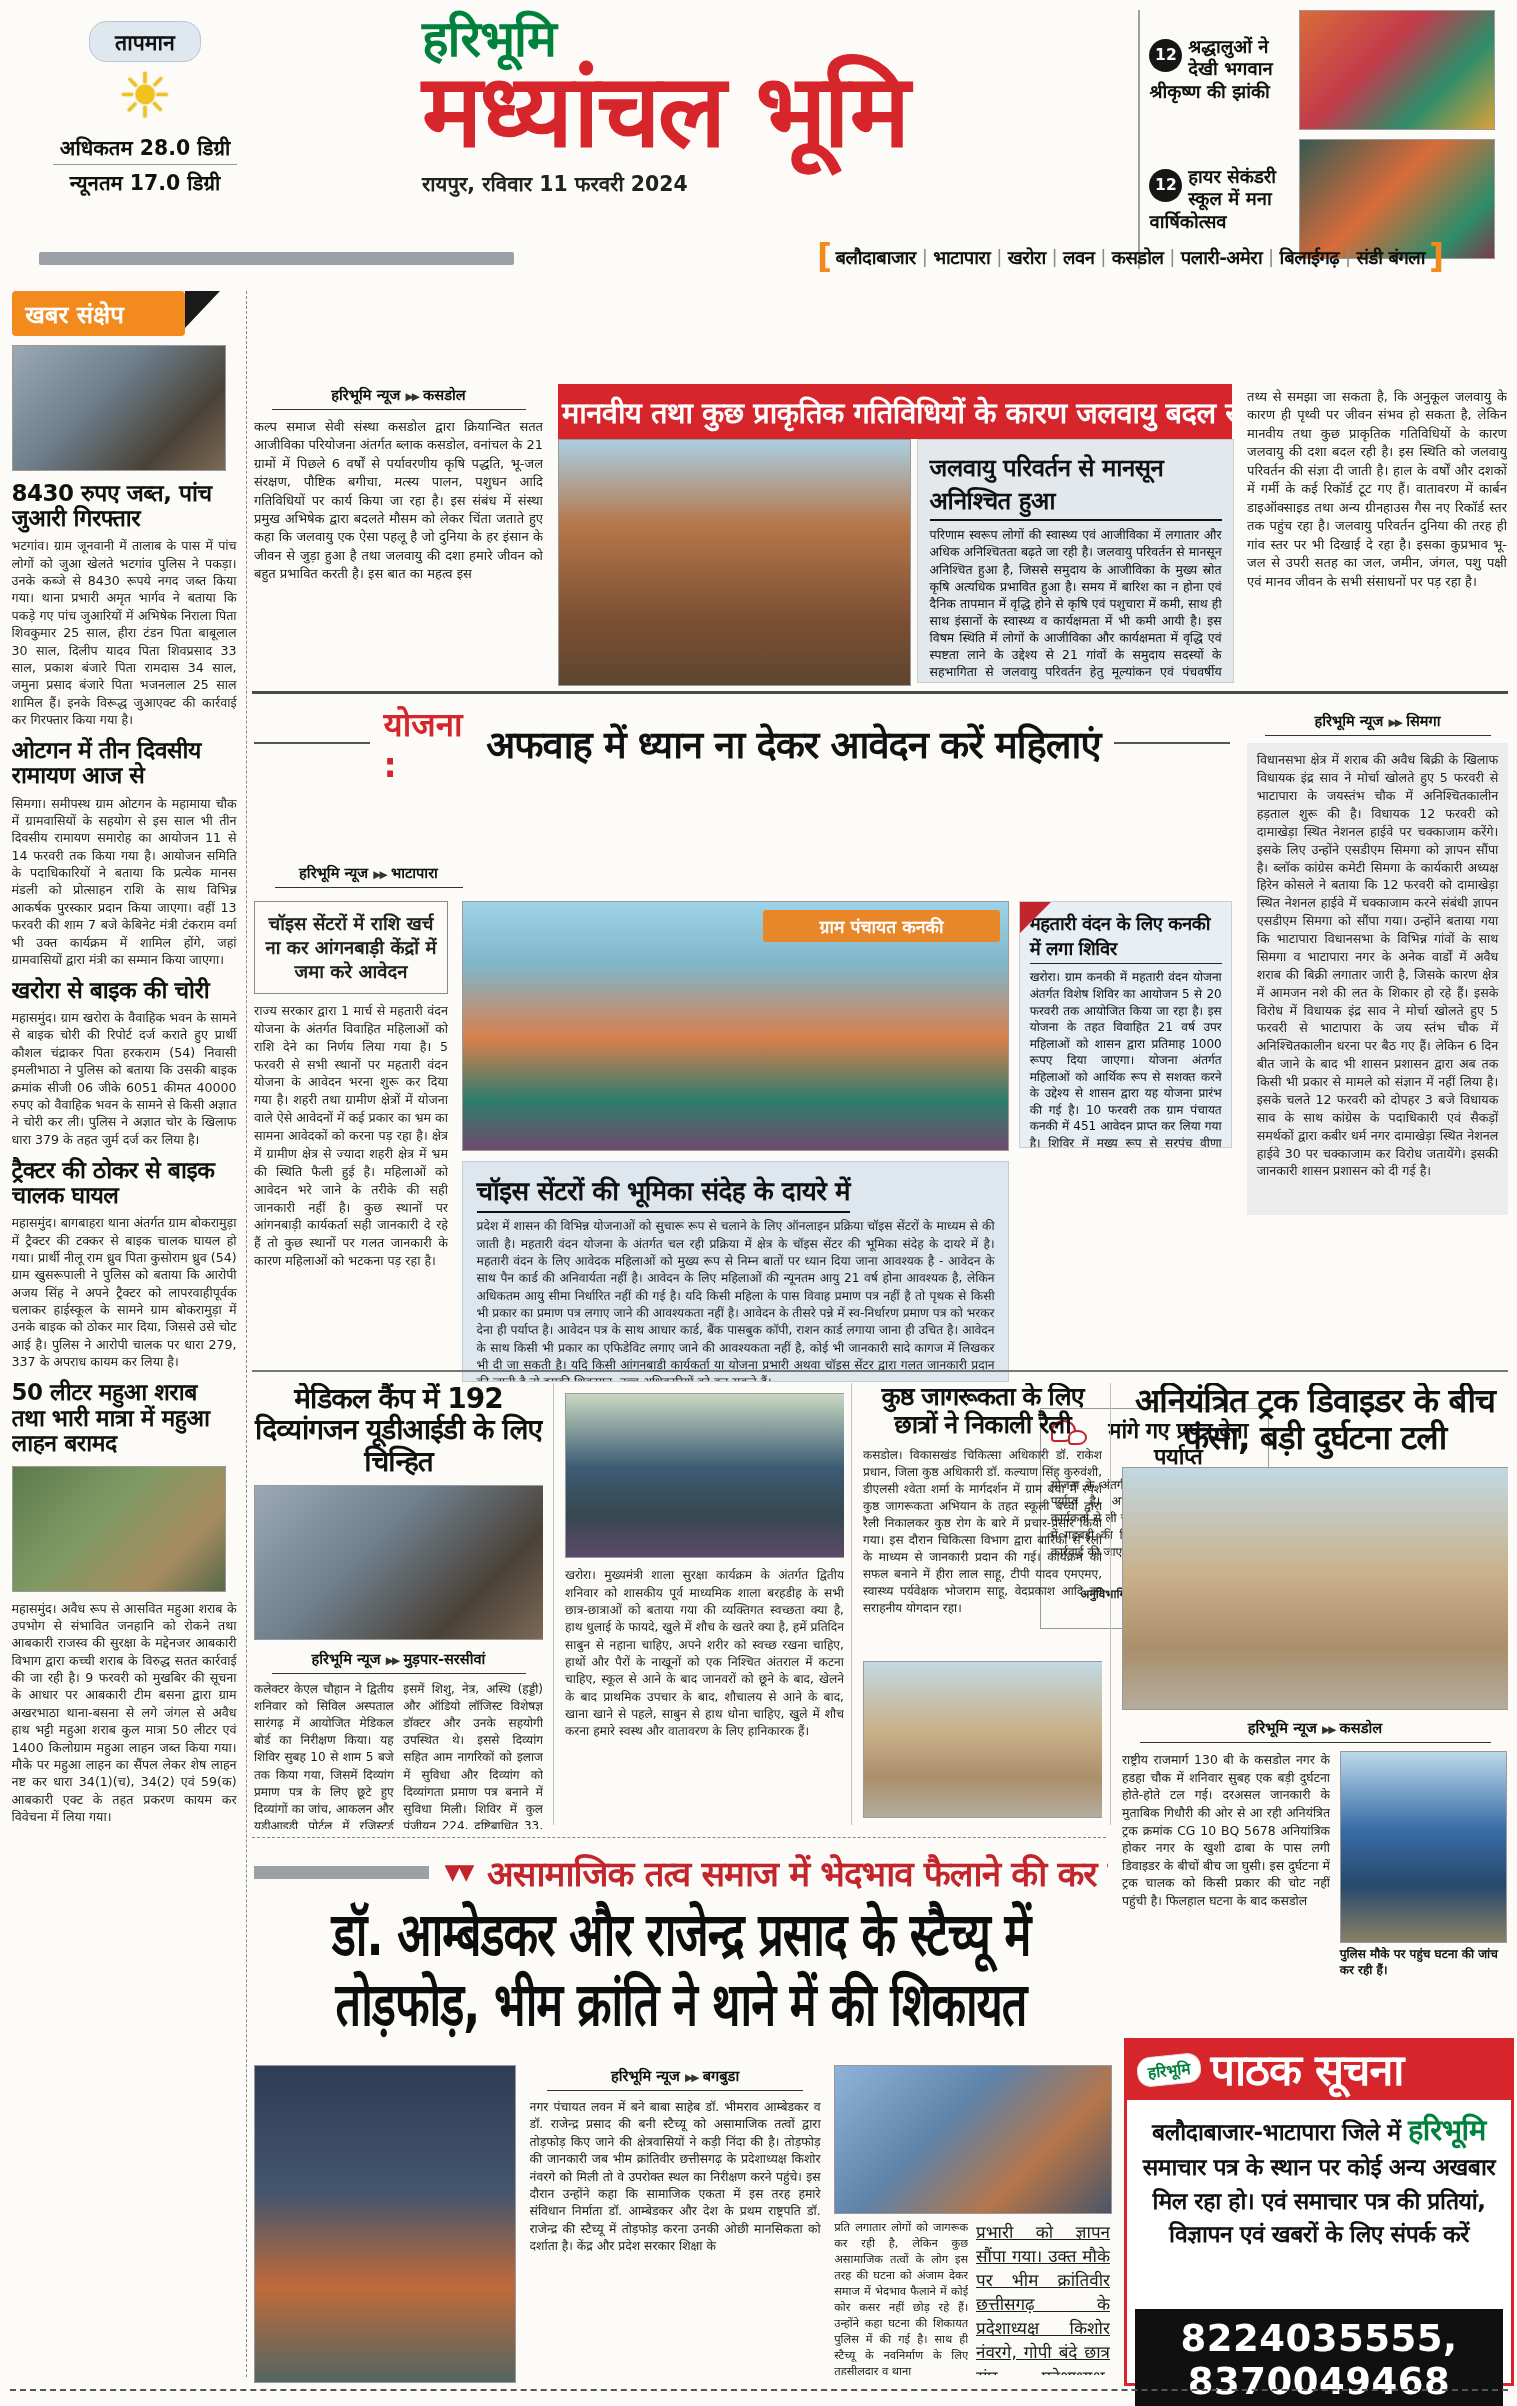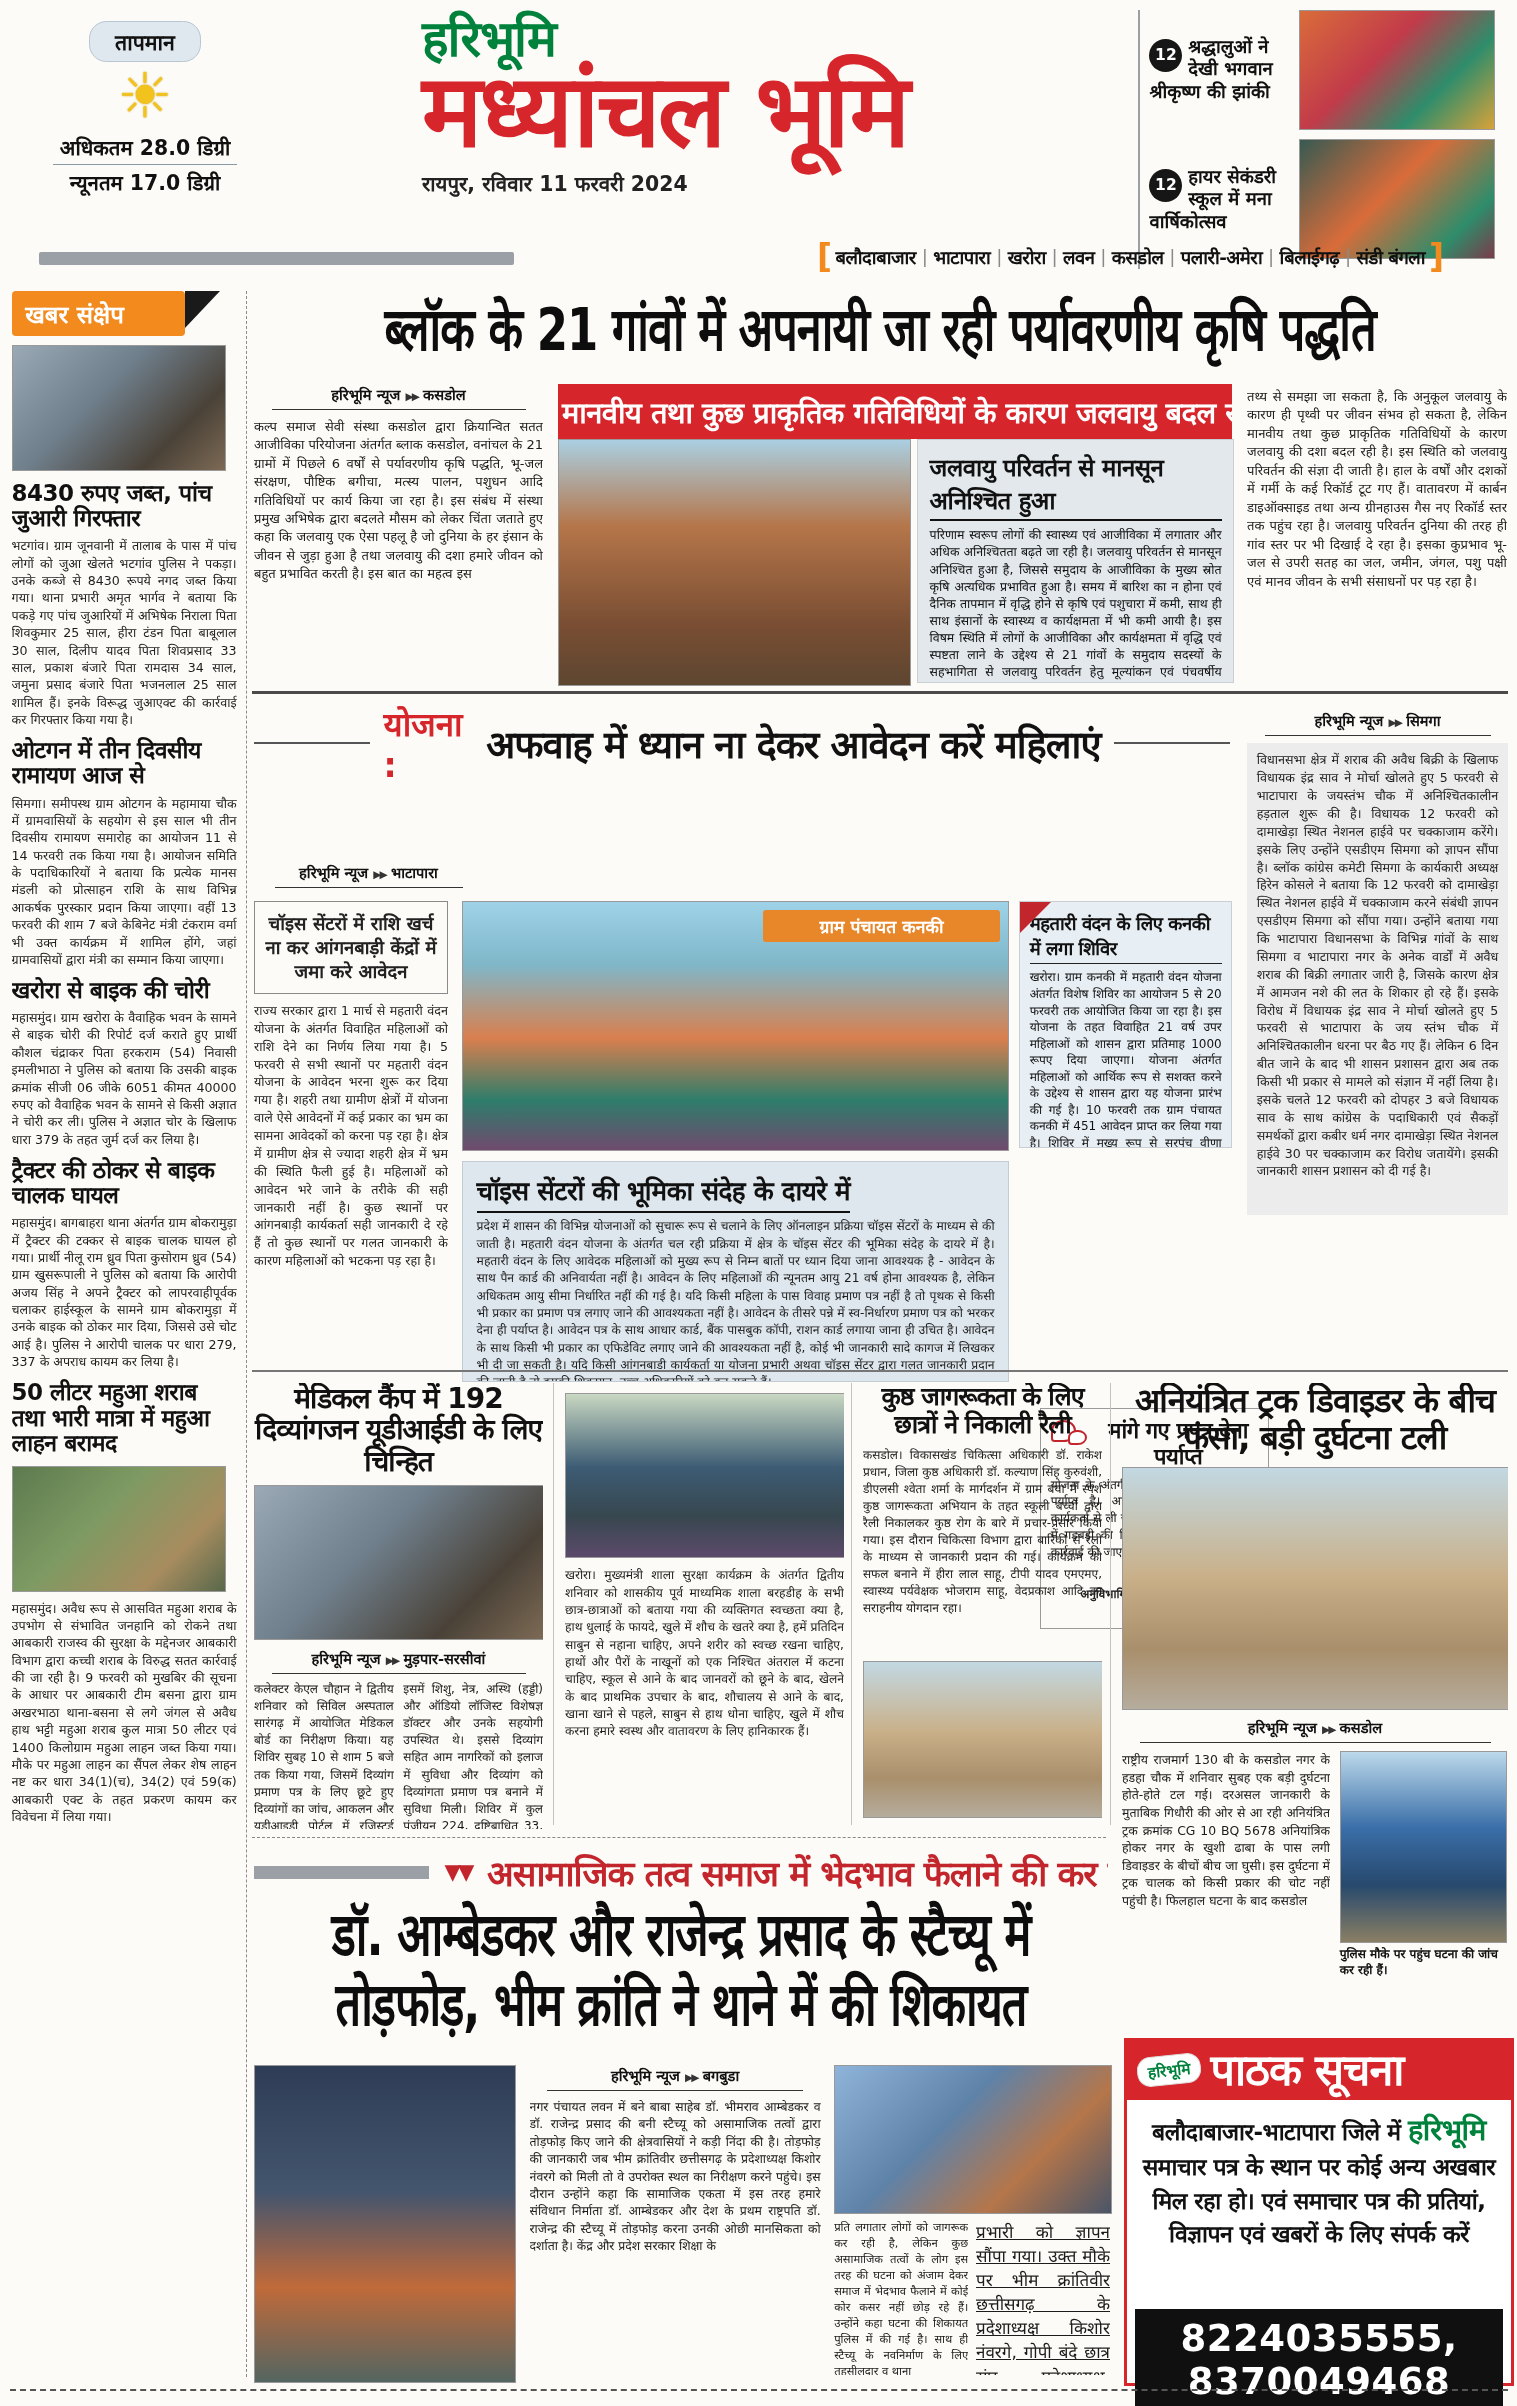--- a/index.html
+++ b/index.html
@@ -177,23 +177,20 @@
     <div class="brief-body">सिमगा। समीपस्थ ग्राम ओटगन के महामाया चौक में ग्रामवासियों के सहयोग से इस साल भी तीन दिवसीय रामायण समारोह का आयोजन 11 से 14 फरवरी तक किया गया है। आयोजन समिति के पदाधिकारियों ने बताया कि प्रत्येक मानस मंडली को प्रोत्साहन राशि के साथ विभिन्न आकर्षक पुरस्कार प्रदान किया जाएगा। वहीं 13 फरवरी की शाम 7 बजे केबिनेट मंत्री टंकराम वर्मा भी उक्त कार्यक्रम में शामिल होंगे, जहां ग्रामवासियों द्वारा मंत्री का सम्मान किया जाएगा।</div>
     <div class="brief-title">खरोरा से बाइक की चोरी</div>
     <div class="brief-body">महासमुंद। ग्राम खरोरा के वैवाहिक भवन के सामने से बाइक चोरी की रिपोर्ट दर्ज कराते हुए प्रार्थी कौशल चंद्राकर पिता हरकराम (54) निवासी इमलीभाठा ने पुलिस को बताया कि उसकी बाइक क्रमांक सीजी 06 जीके 6051 कीमत 40000 रुपए को वैवाहिक भवन के सामने से किसी अज्ञात ने चोरी कर ली। पुलिस ने अज्ञात चोर के खिलाफ धारा 379 के तहत जुर्म दर्ज कर लिया है।</div>
     <div class="brief-title">ट्रैक्टर की ठोकर से बाइक चालक घायल</div>
     <div class="brief-body">महासमुंद। बागबाहरा थाना अंतर्गत ग्राम बोकरामुड़ा में ट्रैक्टर की टक्कर से बाइक चालक घायल हो गया। प्रार्थी नीलू राम ध्रुव पिता कुसोराम ध्रुव (54) ग्राम खुसरूपाली ने पुलिस को बताया कि आरोपी अजय सिंह ने अपने ट्रैक्टर को लापरवाहीपूर्वक चलाकर हाईस्कूल के सामने ग्राम बोकरामुड़ा में उनके बाइक को ठोकर मार दिया, जिससे उसे चोट आई है। पुलिस ने आरोपी चालक पर धारा 279, 337 के अपराध कायम कर लिया है।</div>
     <div class="brief-title">50 लीटर महुआ शराब तथा भारी मात्रा में महुआ लाहन बरामद</div>
     <div class="photo brief-photo p-forest"></div>
     <div class="brief-body">महासमुंद। अवैध रूप से आसवित महुआ शराब के उपभोग से संभावित जनहानि को रोकने तथा आबकारी राजस्व की सुरक्षा के मद्देनजर आबकारी विभाग द्वारा कच्ची शराब के विरुद्ध सतत कार्रवाई की जा रही है। 9 फरवरी को मुखबिर की सूचना के आधार पर आबकारी टीम बसना द्वारा ग्राम अखरभाठा थाना-बसना से लगे जंगल से अवैध हाथ भट्टी महुआ शराब कुल मात्रा 50 लीटर एवं 1400 किलोग्राम महुआ लाहन जब्त किया गया। मौके पर महुआ लाहन का सैंपल लेकर शेष लाहन नष्ट कर धारा 34(1)(च), 34(2) एवं 59(क) आबकारी एक्ट के तहत प्रकरण कायम कर विवेचना में लिया गया।</div>
   </div>
 
-  <div class="abs clip" style="left:254px;top:287px;width:1252px;height:83px;text-align:center;white-space:nowrap;">
-    <span class="headline condensed" style="font-size:45px;">ब्लॉक के 21 गांवों में अपनायी जा रही पर्यावरणीय कृषि पद्धति</span>
-  </div>
 
   <div class="abs clip" style="left:254px;top:384px;width:289px;height:299px;">
     <div class="byline">
       <span>हरिभूमि न्यूज</span>
       <span class="arr">▶▶</span>
       <span>कसडोल</span>
     </div>
     <div class="byline-rule"></div>
     <div class="jtext">कल्प समाज सेवी संस्था कसडोल द्वारा क्रियान्वित सतत आजीविका परियोजना अंतर्गत ब्लाक कसडोल, वनांचल के 21 ग्रामों में पिछले 6 वर्षों से पर्यावरणीय कृषि पद्धति, भू-जल संरक्षण, पौष्टिक बगीचा, मत्स्य पालन, पशुधन आदि गतिविधियों पर कार्य किया जा रहा है। इस संबंध में संस्था प्रमुख अभिषेक द्वारा बदलते मौसम को लेकर चिंता जताते हुए कहा कि जलवायु एक ऐसा पहलू है जो दुनिया के हर इंसान के जीवन से जुड़ा हुआ है तथा जलवायु की दशा हमारे जीवन को बहुत प्रभावित करती है। इस बात का महत्व इस</div>
   </div>

